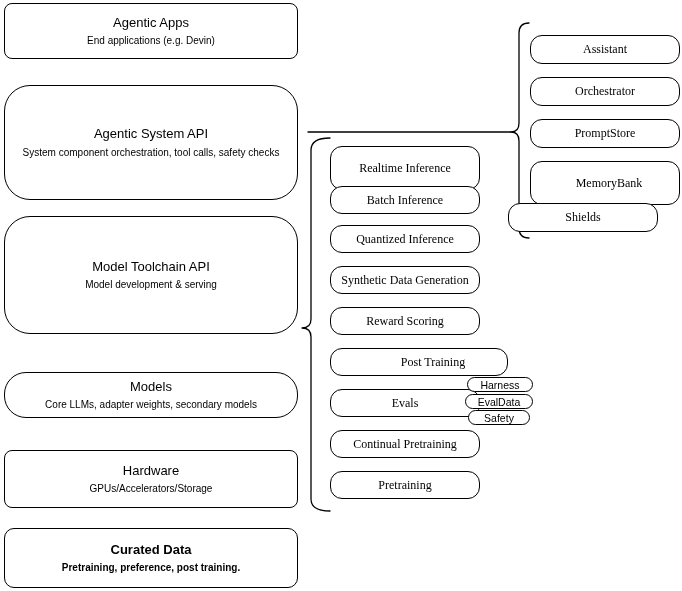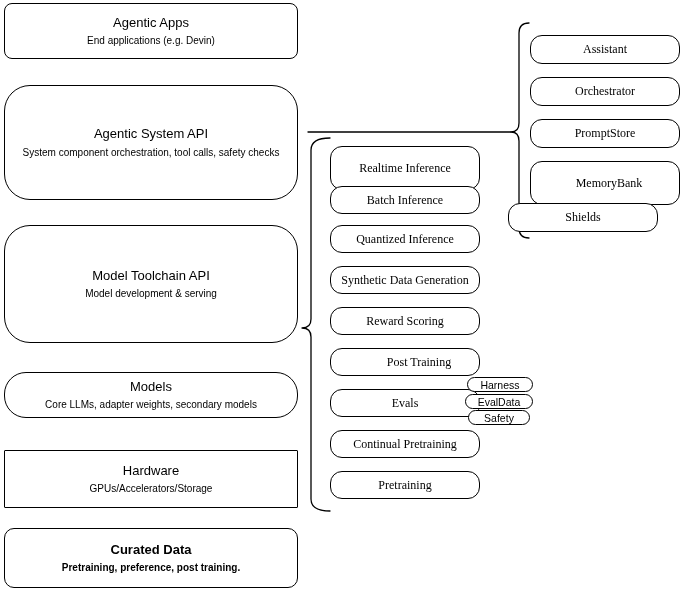--- a/index.html
+++ b/index.html
@@ -74,31 +74,31 @@
   <div class="node" style="left:4px; top:3px; width:294px; height:56px; border-radius:8px;">
     <div class="box-title">Agentic Apps</div>
     <div class="box-sub">End applications (e.g. Devin)</div>
   </div>
 
   <div class="node" style="left:4px; top:85px; width:294px; height:115px; border-radius:26px;">
     <div class="box-title">Agentic System API</div>
     <div class="box-sub">System component orchestration, tool calls, safety checks</div>
   </div>
 
-  <div class="node" style="left:4px; top:225px; width:294px; height:118px; border-radius:26px;">
+  <div class="node" style="left:4px; top:216px; width:294px; height:118px; border-radius:26px;">
     <div class="box-title">Model Toolchain API</div>
     <div class="box-sub">Model development &amp; serving</div>
   </div>
 
   <div class="node" style="left:4px; top:372px; width:294px; height:46px; border-radius:22px;">
     <div class="box-title">Models</div>
     <div class="box-sub">Core LLMs, adapter weights, secondary models</div>
   </div>
 
-  <div class="node" style="left:4px; top:450px; width:294px; height:58px; border-radius:1px;">
+  <div class="node" style="left:4px; top:450px; width:294px; height:58px; border-radius:8px;">
     <div class="box-title">Hardware</div>
     <div class="box-sub">GPUs/Accelerators/Storage</div>
   </div>
 
   <div class="node" style="left:4px; top:528px; width:294px; height:60px; border-radius:10px;font-weight:bold;">
     <div class="box-title">Curated Data</div>
     <div class="box-sub">Pretraining, preference, post training.</div>
   </div>
 
   <div class="node small-node" style="left:330px; top:146px; width:150px; height:44px;">
@@ -109,21 +109,21 @@
   </div>
   <div class="node small-node" style="left:330px; top:225px; width:150px; height:28px;">
     <div class="node-label">Quantized Inference</div>
   </div>
   <div class="node small-node" style="left:330px; top:266px; width:150px; height:28px;">
     <div class="node-label">Synthetic Data Generation</div>
   </div>
   <div class="node small-node" style="left:330px; top:307px; width:150px; height:28px;">
     <div class="node-label">Reward Scoring</div>
   </div>
-  <div class="node small-node" style="left:330px; top:348px; width:150px; height:28px;padding-left:28px;">
+  <div class="node small-node" style="left:330px; top:348px; width:178px; height:28px;padding-left:28px;">
     <div class="node-label">Post Training</div>
   </div>
   <div class="node small-node" style="left:330px; top:389px; width:150px; height:28px;">
     <div class="node-label">Evals</div>
   </div>
   <div class="node small-node" style="left:330px; top:430px; width:150px; height:28px;">
     <div class="node-label">Continual Pretraining</div>
   </div>
   <div class="node small-node" style="left:330px; top:471px; width:150px; height:28px;">
     <div class="node-label">Pretraining</div>

